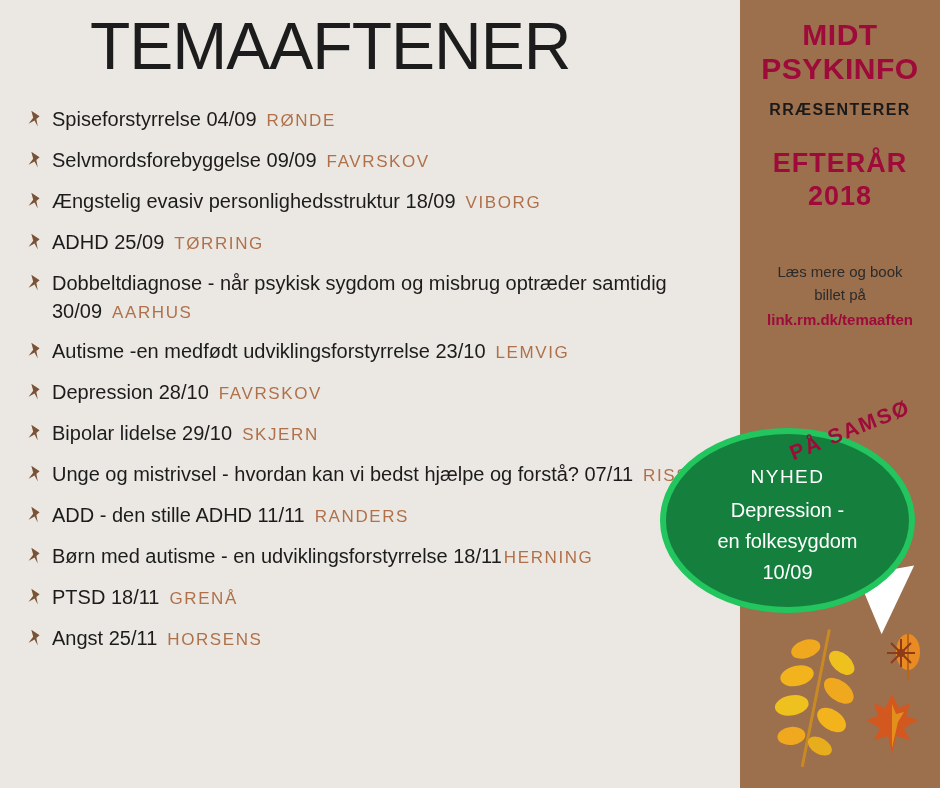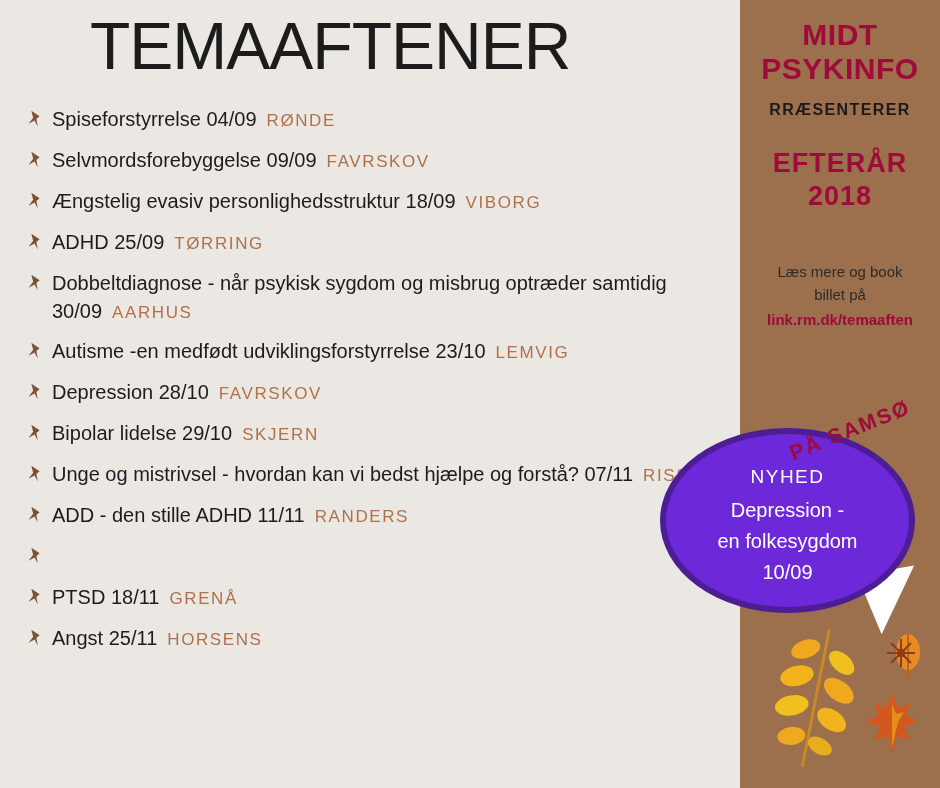--- a/index.html
+++ b/index.html
@@ -119,22 +119,22 @@
   }
   .city.tight { margin-left: 2px; }
   
   .bubble {
     position: absolute;
     left: 660px;
     top: 428px;
     width: 255px;
     height: 185px;
     border-radius: 50%;
-    background: #6d28d9;
-    border: 6px solid #4c1d95;
+    background: #15803d;
+    border: 6px solid #22c55e;
     box-sizing: border-box;
   }
   .bubble-text {
     position: absolute;
     top: 28px;
     left: 0;
     width: 100%;
     text-align: center;
     color: #ffffff;
     font-size: 20px;
@@ -307,20 +307,23 @@
       <span class="item-text">
         <span>ADD - den stille ADHD 11/11</span><span class="city">RANDERS</span>
       </span>
     </div>
 
     <div class="item">
       <span class="pin">
         <svg width="22" height="22" viewBox="0 0 24 24">
             <path d="M8 2 L17 8 L13.5 11 L15 19 L11.5 12.5 L5 16 L10 9.5 Z" fill="#7a5336"></path>
           </svg>
+      </span>
+      <span class="item-text">
+        <span>Børn med autisme - en udviklingsforstyrrelse 18/11</span><span class="city tight">HERNING</span>
       </span>
     </div>
 
     <div class="item">
       <span class="pin">
         <svg width="22" height="22" viewBox="0 0 24 24">
             <path d="M8 2 L17 8 L13.5 11 L15 19 L11.5 12.5 L5 16 L10 9.5 Z" fill="#7a5336"></path>
           </svg>
       </span>
       <span class="item-text">

